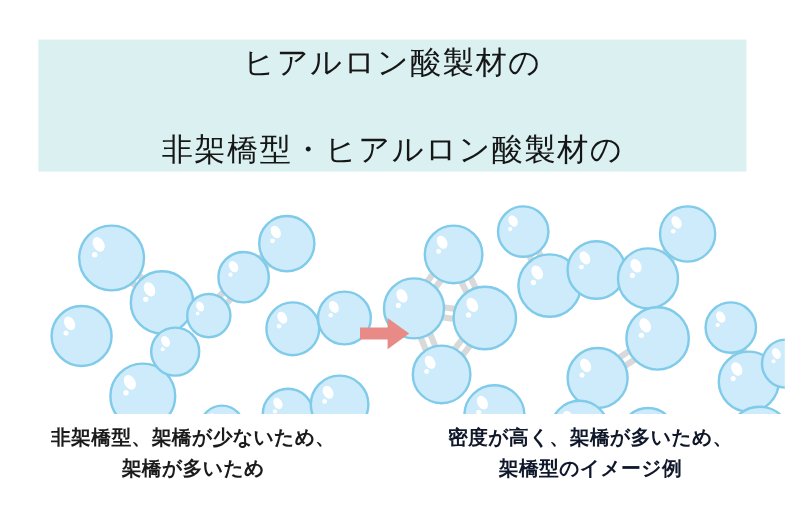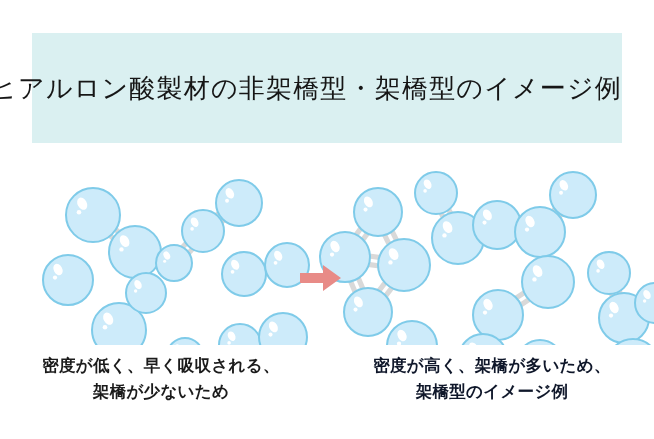--- a/index.html
+++ b/index.html
@@ -9,22 +9,22 @@
     font-family:"Liberation Sans","DejaVu Sans",sans-serif;
     overflow:hidden;
     position:relative;
   }
   #stage{position:absolute;left:0;top:0;width:654px;height:439px;}
 
   
   #title-banner{
     position:absolute;left:32px;top:33px;width:590px;height:110px;
     background:#daf0f1;
-    display:flex;
-    align-items:center;justify-content:flex-end;
+    display:flex;flex-direction:column;
+    align-items:center;justify-content:space-between;
   }
   .title-line{
     color:#161616;
     font-size:26px;
     font-weight:500;
     letter-spacing:1.2px;
     line-height:38px;
     white-space:nowrap;
   }
 
@@ -45,21 +45,21 @@
   
   #molecules{position:absolute;left:0;top:160px;width:654px;height:185px;}
 </style>
 </head>
 <body style="background: rgb(255, 255, 255);">
 
 <div id="stage">
 
   <div id="title-banner" style="background: rgb(218, 240, 241);">
     <div class="title-line" style="color: rgb(22, 22, 22);">ヒアルロン酸製材の</div>
-    <div class="title-line" style="color: rgb(22, 22, 22);">非架橋型・架橋型のイメージ例</div>
+    <div class="title-line" style="color: rgb(22, 22, 22);">非架橋型・ヒアルロン酸製材の</div>
   </div>
 
   <svg id="molecules" viewBox="0 0 654 185">
     <defs>
       <g id="bond-defs"></g>
     </defs>
     <g id="bond-layer">
         <g>
           <line x1="108.5324311930861" y1="63.08601145386562" x2="125.02022536869347" y2="77.61097298951974" stroke="#d9d9d9" stroke-width="5.2" stroke-linecap="butt"></line>
           <line x1="102.97977463130653" y1="69.38902701048026" x2="119.4675688069139" y2="83.91398854613438" stroke="#d9d9d9" stroke-width="5.2" stroke-linecap="butt"></line>
@@ -340,22 +340,22 @@
           <ellipse cx="592" cy="227.6" rx="3.4000000000000004" ry="4.8" fill="#ffffff" transform="rotate(-28 592 227.6)"></ellipse>
           <circle cx="589.6" cy="234" r="1.7000000000000002" fill="#ffffff"></circle>
         </g>
       </g>
     <g id="arrow-layer">
       <path id="arrow-path" d="M300 113 L323 113 L323 105 L341 118 L323 131 L323 123 L300 123 Z" fill="#e88b87"></path>
     </g>
   </svg>
 
   <div class="caption" id="caption-left" style="color: rgb(27, 27, 27);">
-    <span class="caption-line">密度が低く、早く吸収される、</span>
-    <span class="caption-line">架橋が少ないため</span>
+    <span class="caption-line">非架橋型、架橋が少ないため、</span>
+    <span class="caption-line">架橋が多いため</span>
   </div>
 
   <div class="caption" id="caption-right" style="color: #0f172a;">
     <span class="caption-line">密度が高く、架橋が多いため、</span>
     <span class="caption-line">架橋型のイメージ例</span>
   </div>
 
 </div>
 
 </body></html>

